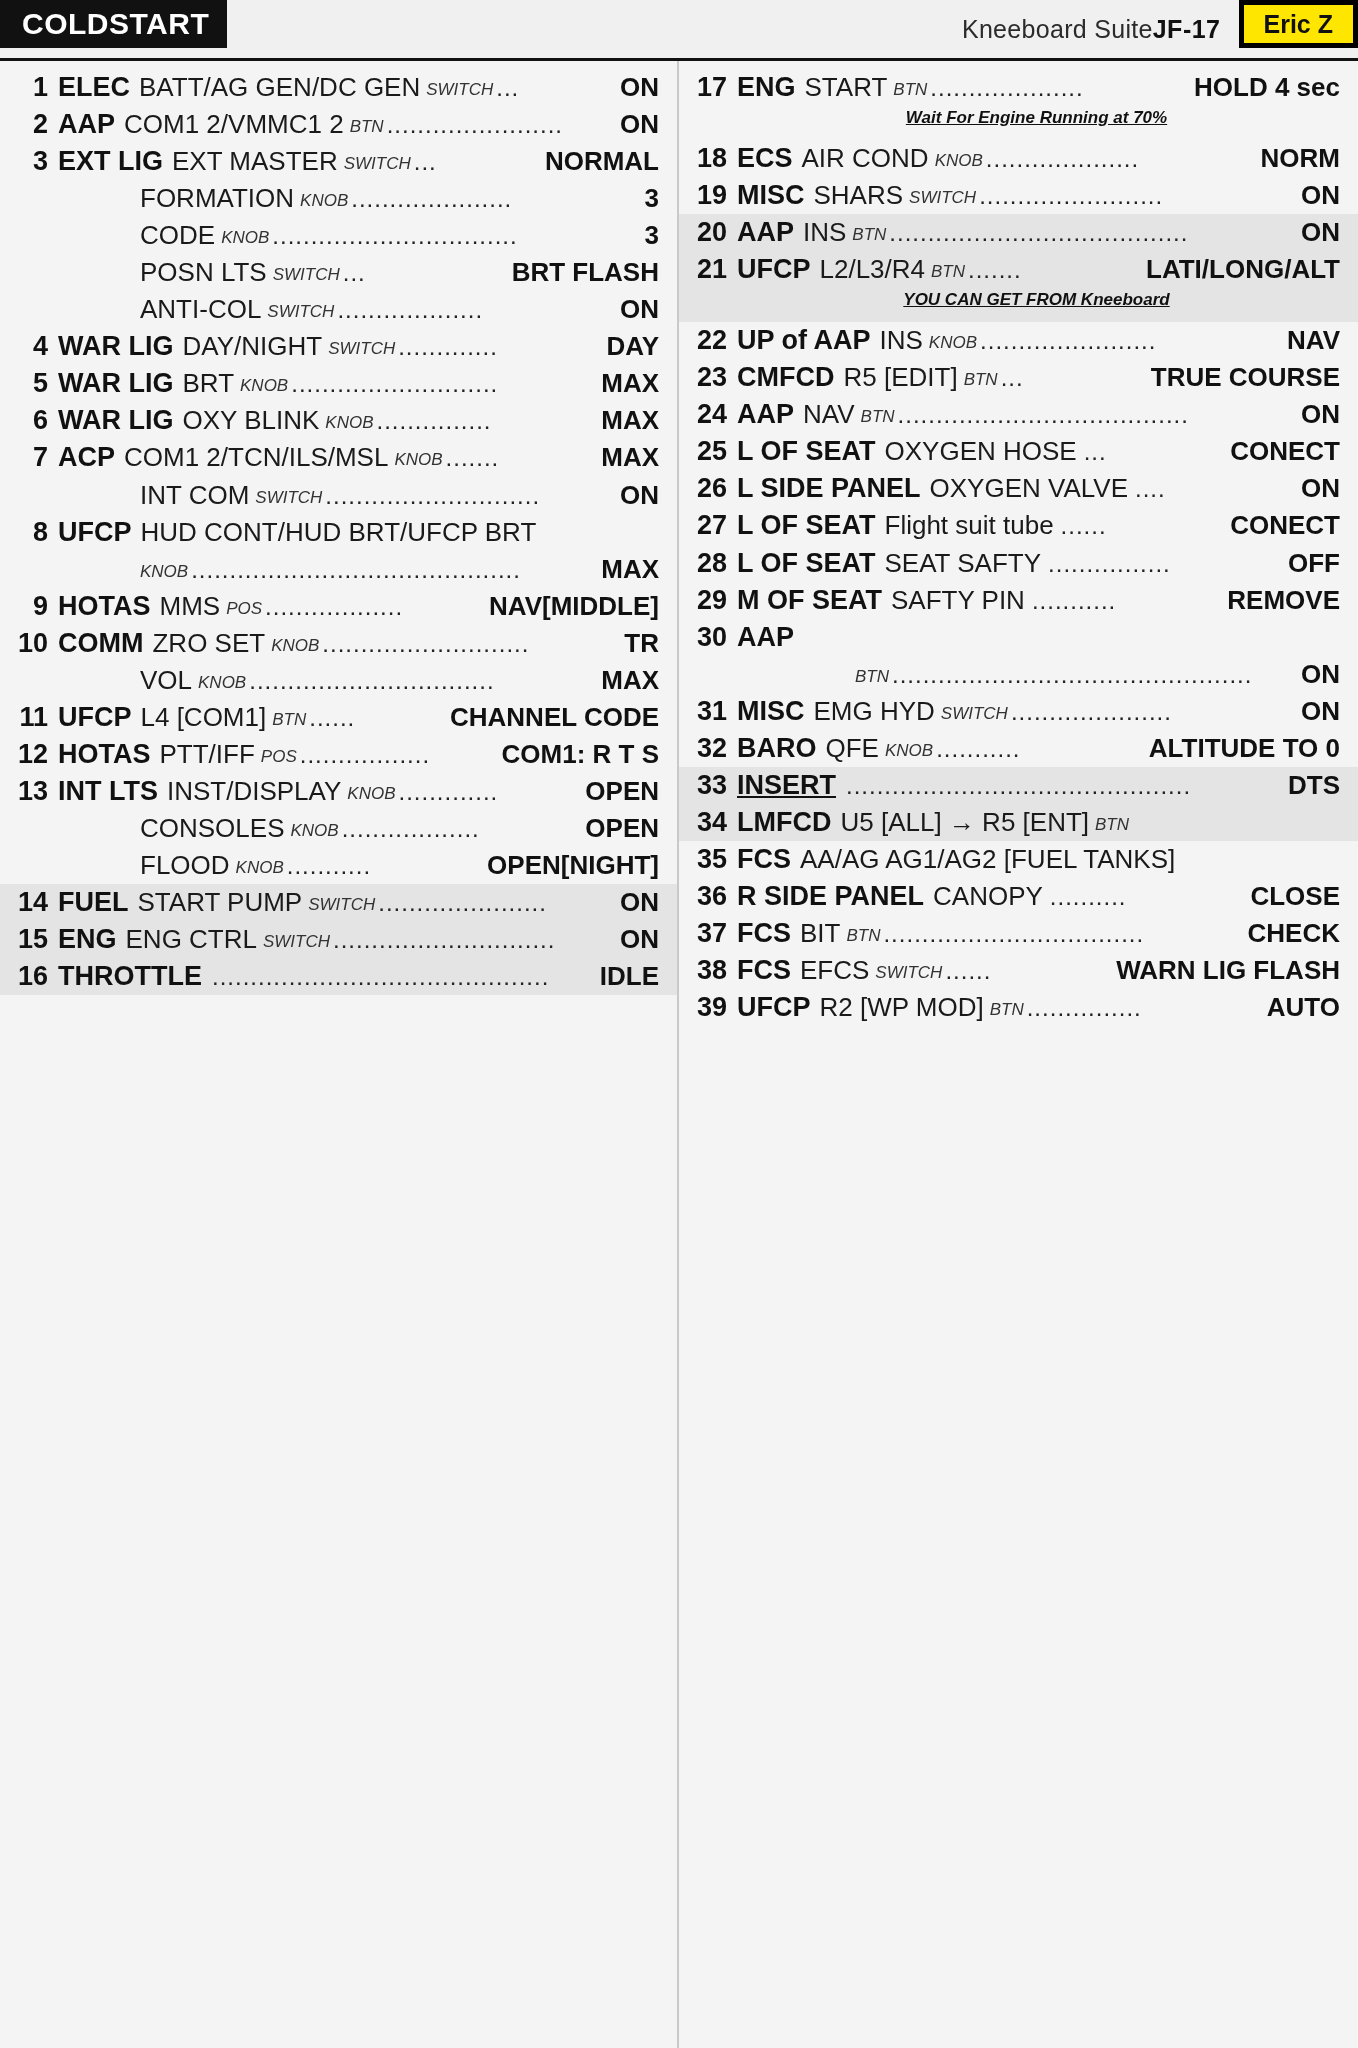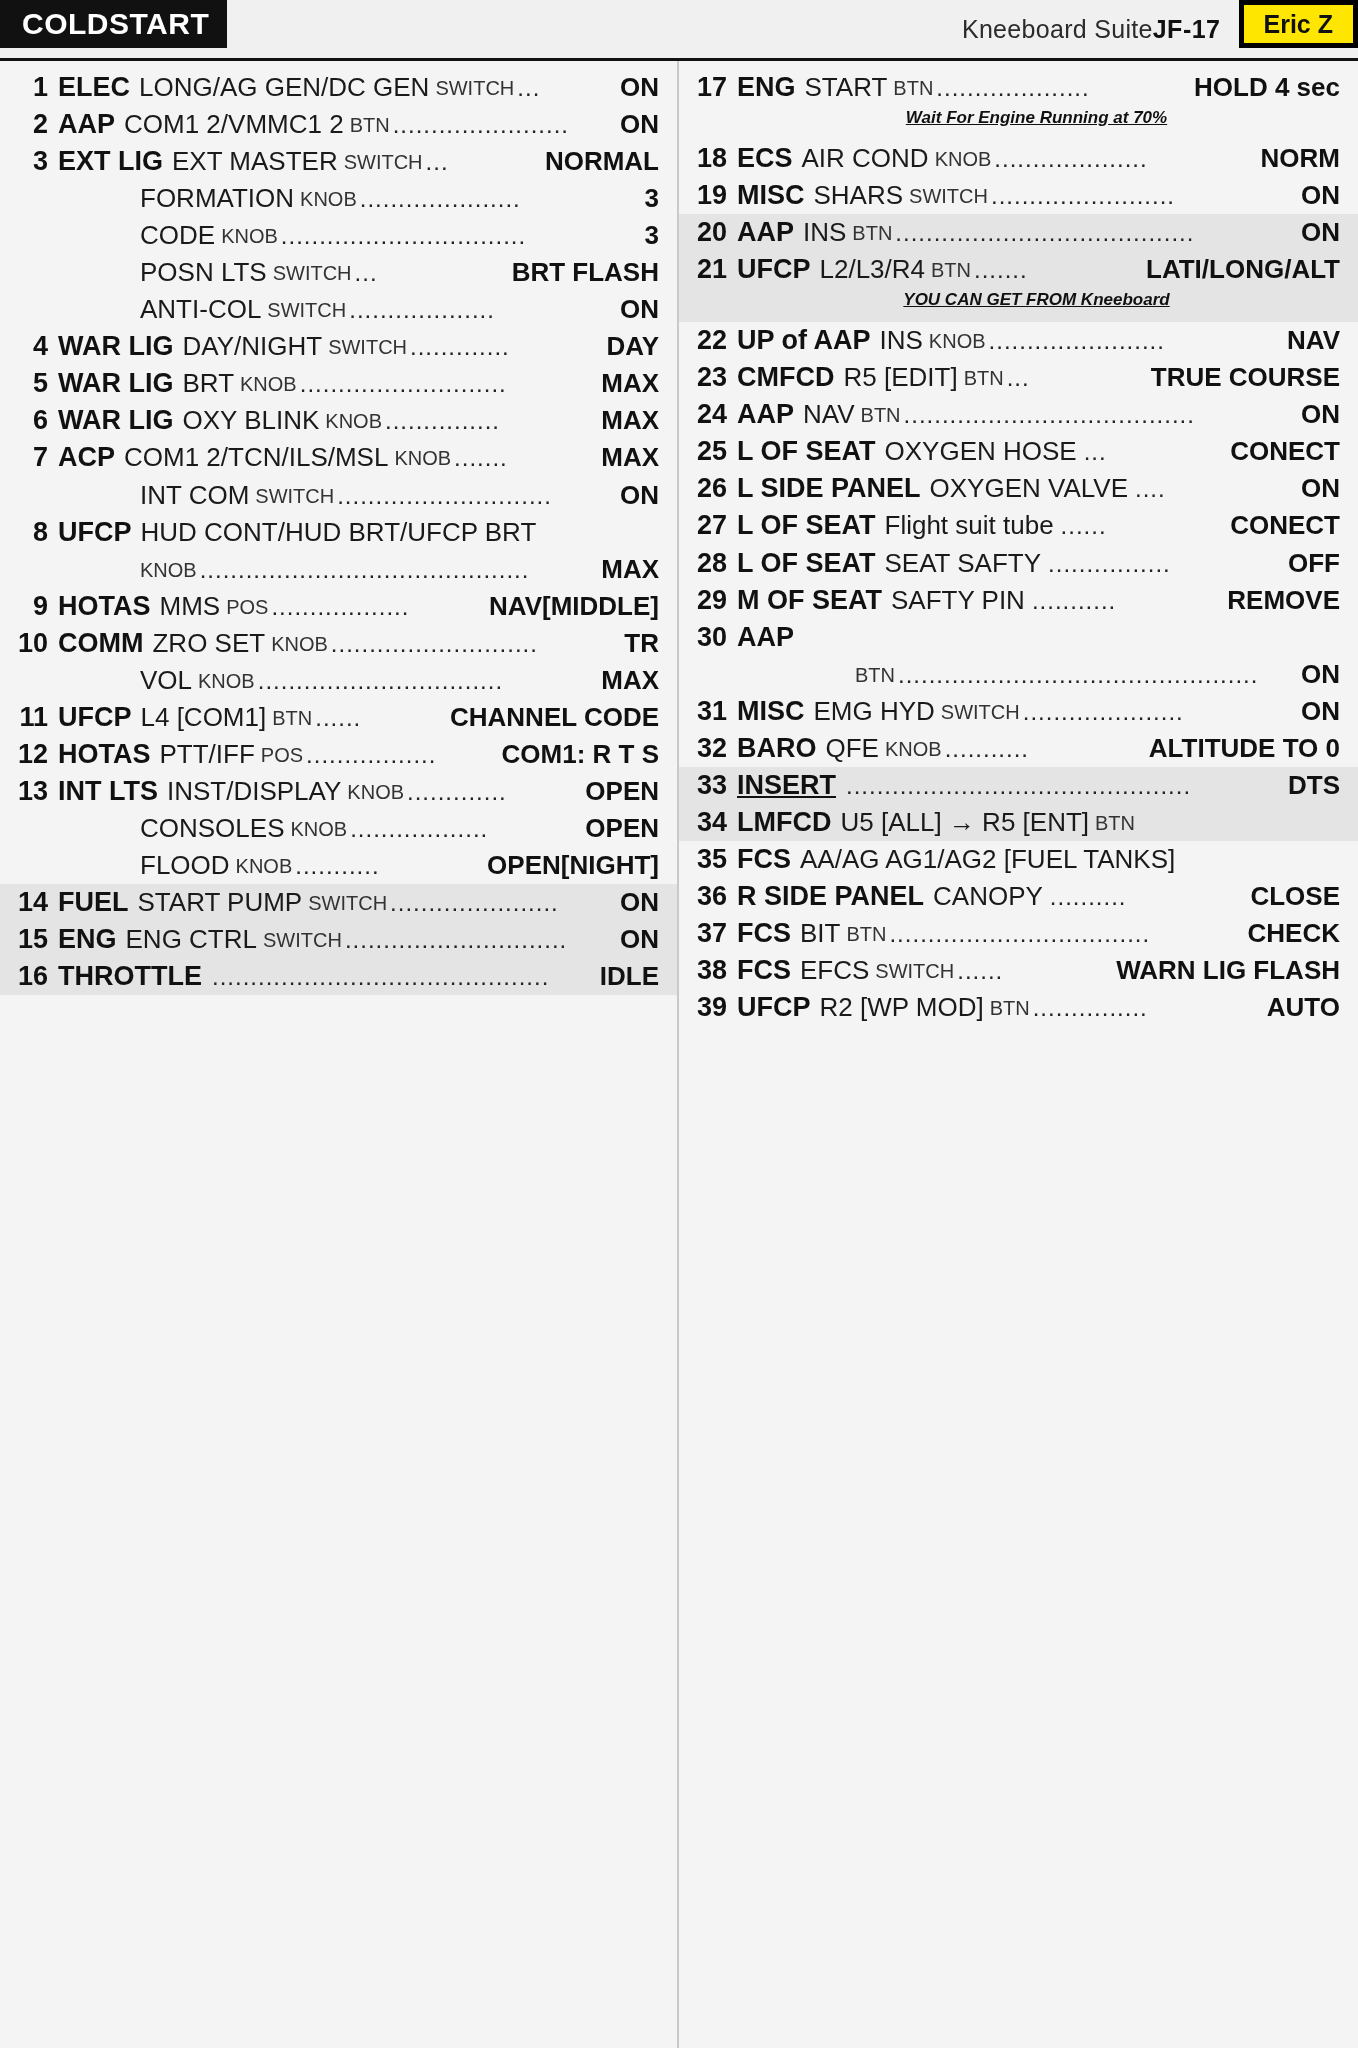--- a/index.html
+++ b/index.html
@@ -131,21 +131,22 @@
     font-weight: bold;
     color: #111;
     margin-right: 9px;
   }
   .item {
     font-size: 26px;
     color: #1a1a1a;
     margin-right: 6px;
   }
   .ctl {
-    font-size: 20px;
+    font-size: 17px;
+    font-style: italic;
     color: #333;
     margin-right: 2px;
     position: relative;
     top: -1px;
   }
   .dots {
     flex: 1;
     overflow: hidden;
     font-size: 24px;
     letter-spacing: 1px;
@@ -202,21 +203,21 @@
     </div>
     <div class="author-box">Eric Z</div>
   </div>
 
   <div class="columns">
     <div class="col left" id="col-left">
         <div class="row plain">
           <div class="num">1</div>
           <div class="content">
             <span class="sys">ELEC</span>
-            <span class="item">LONG/AG GEN/DC GEN</span>
+            <span class="item">BATT/AG GEN/DC GEN</span>
             <span class="ctl">SWITCH</span>
             <span class="dots">...</span>
             <span class="val">ON</span>
           </div>
         </div>
         <div class="row plain">
           <div class="num">2</div>
           <div class="content">
             <span class="sys">AAP</span>
             <span class="item">COM1 2/VMMC1 2</span>

